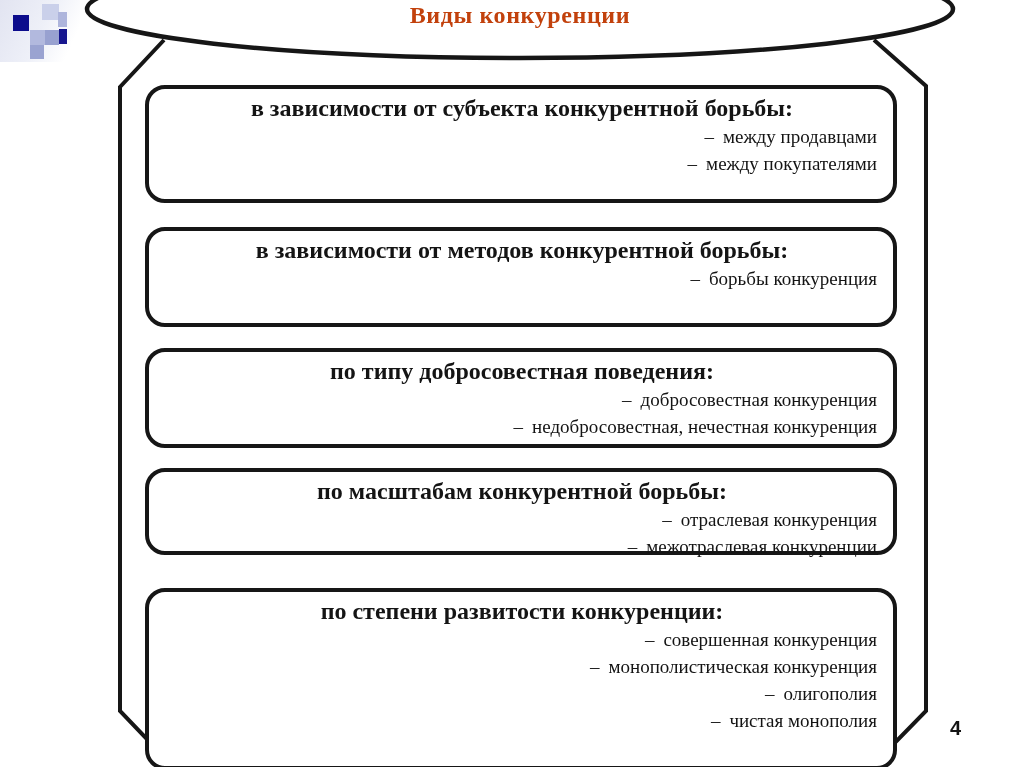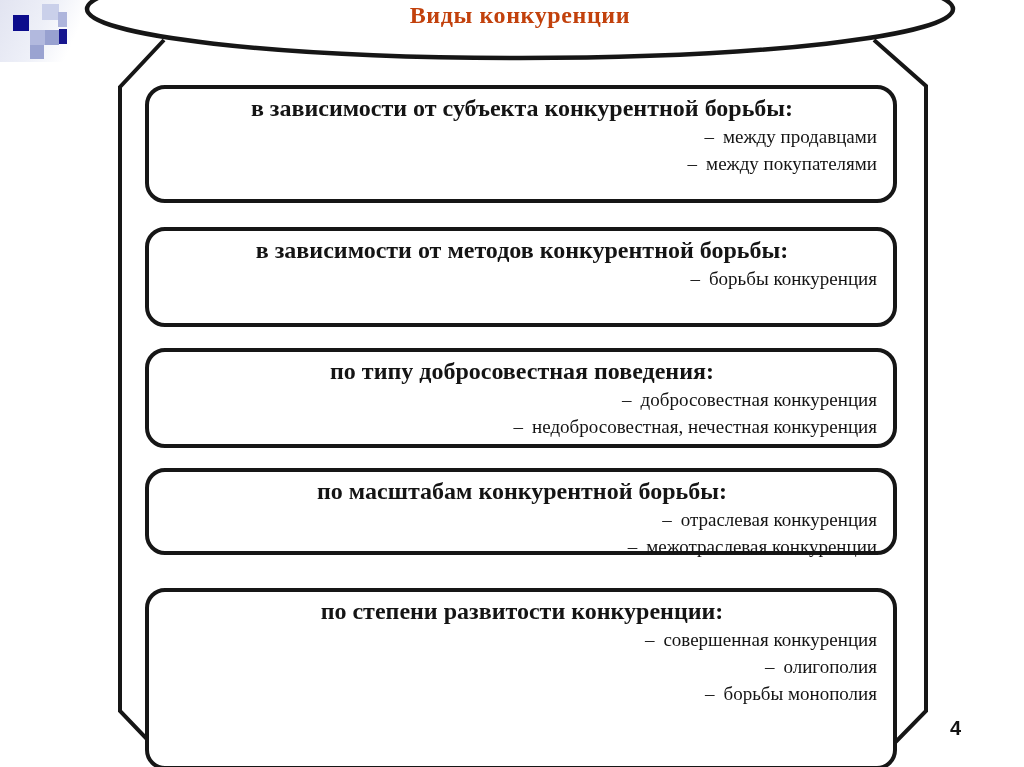--- a/index.html
+++ b/index.html
@@ -131,20 +131,21 @@
     <div class="box-items">
       <div class="box-item"><span class="dash">–</span><span>отраслевая конкуренция</span></div>
       <div class="box-item"><span class="dash">–</span><span>межотраслевая конкуренции</span></div>
     </div>
   </div>
 
   <div class="category-box box-b5">
     <div class="box-header">по степени развитости конкуренции:</div>
     <div class="box-items">
       <div class="box-item"><span class="dash">–</span><span>совершенная конкуренция</span></div>
+      <div class="box-item"><span class="dash">–</span><span>монополистическая конкуренция</span></div>
       <div class="box-item"><span class="dash">–</span><span>олигополия</span></div>
-      <div class="box-item"><span class="dash">–</span><span>борьбы монополия</span></div>
+      <div class="box-item"><span class="dash">–</span><span>чистая монополия</span></div>
     </div>
   </div>
 
   <div class="page-number">4</div>
 
 </div>
 
 </body></html>

